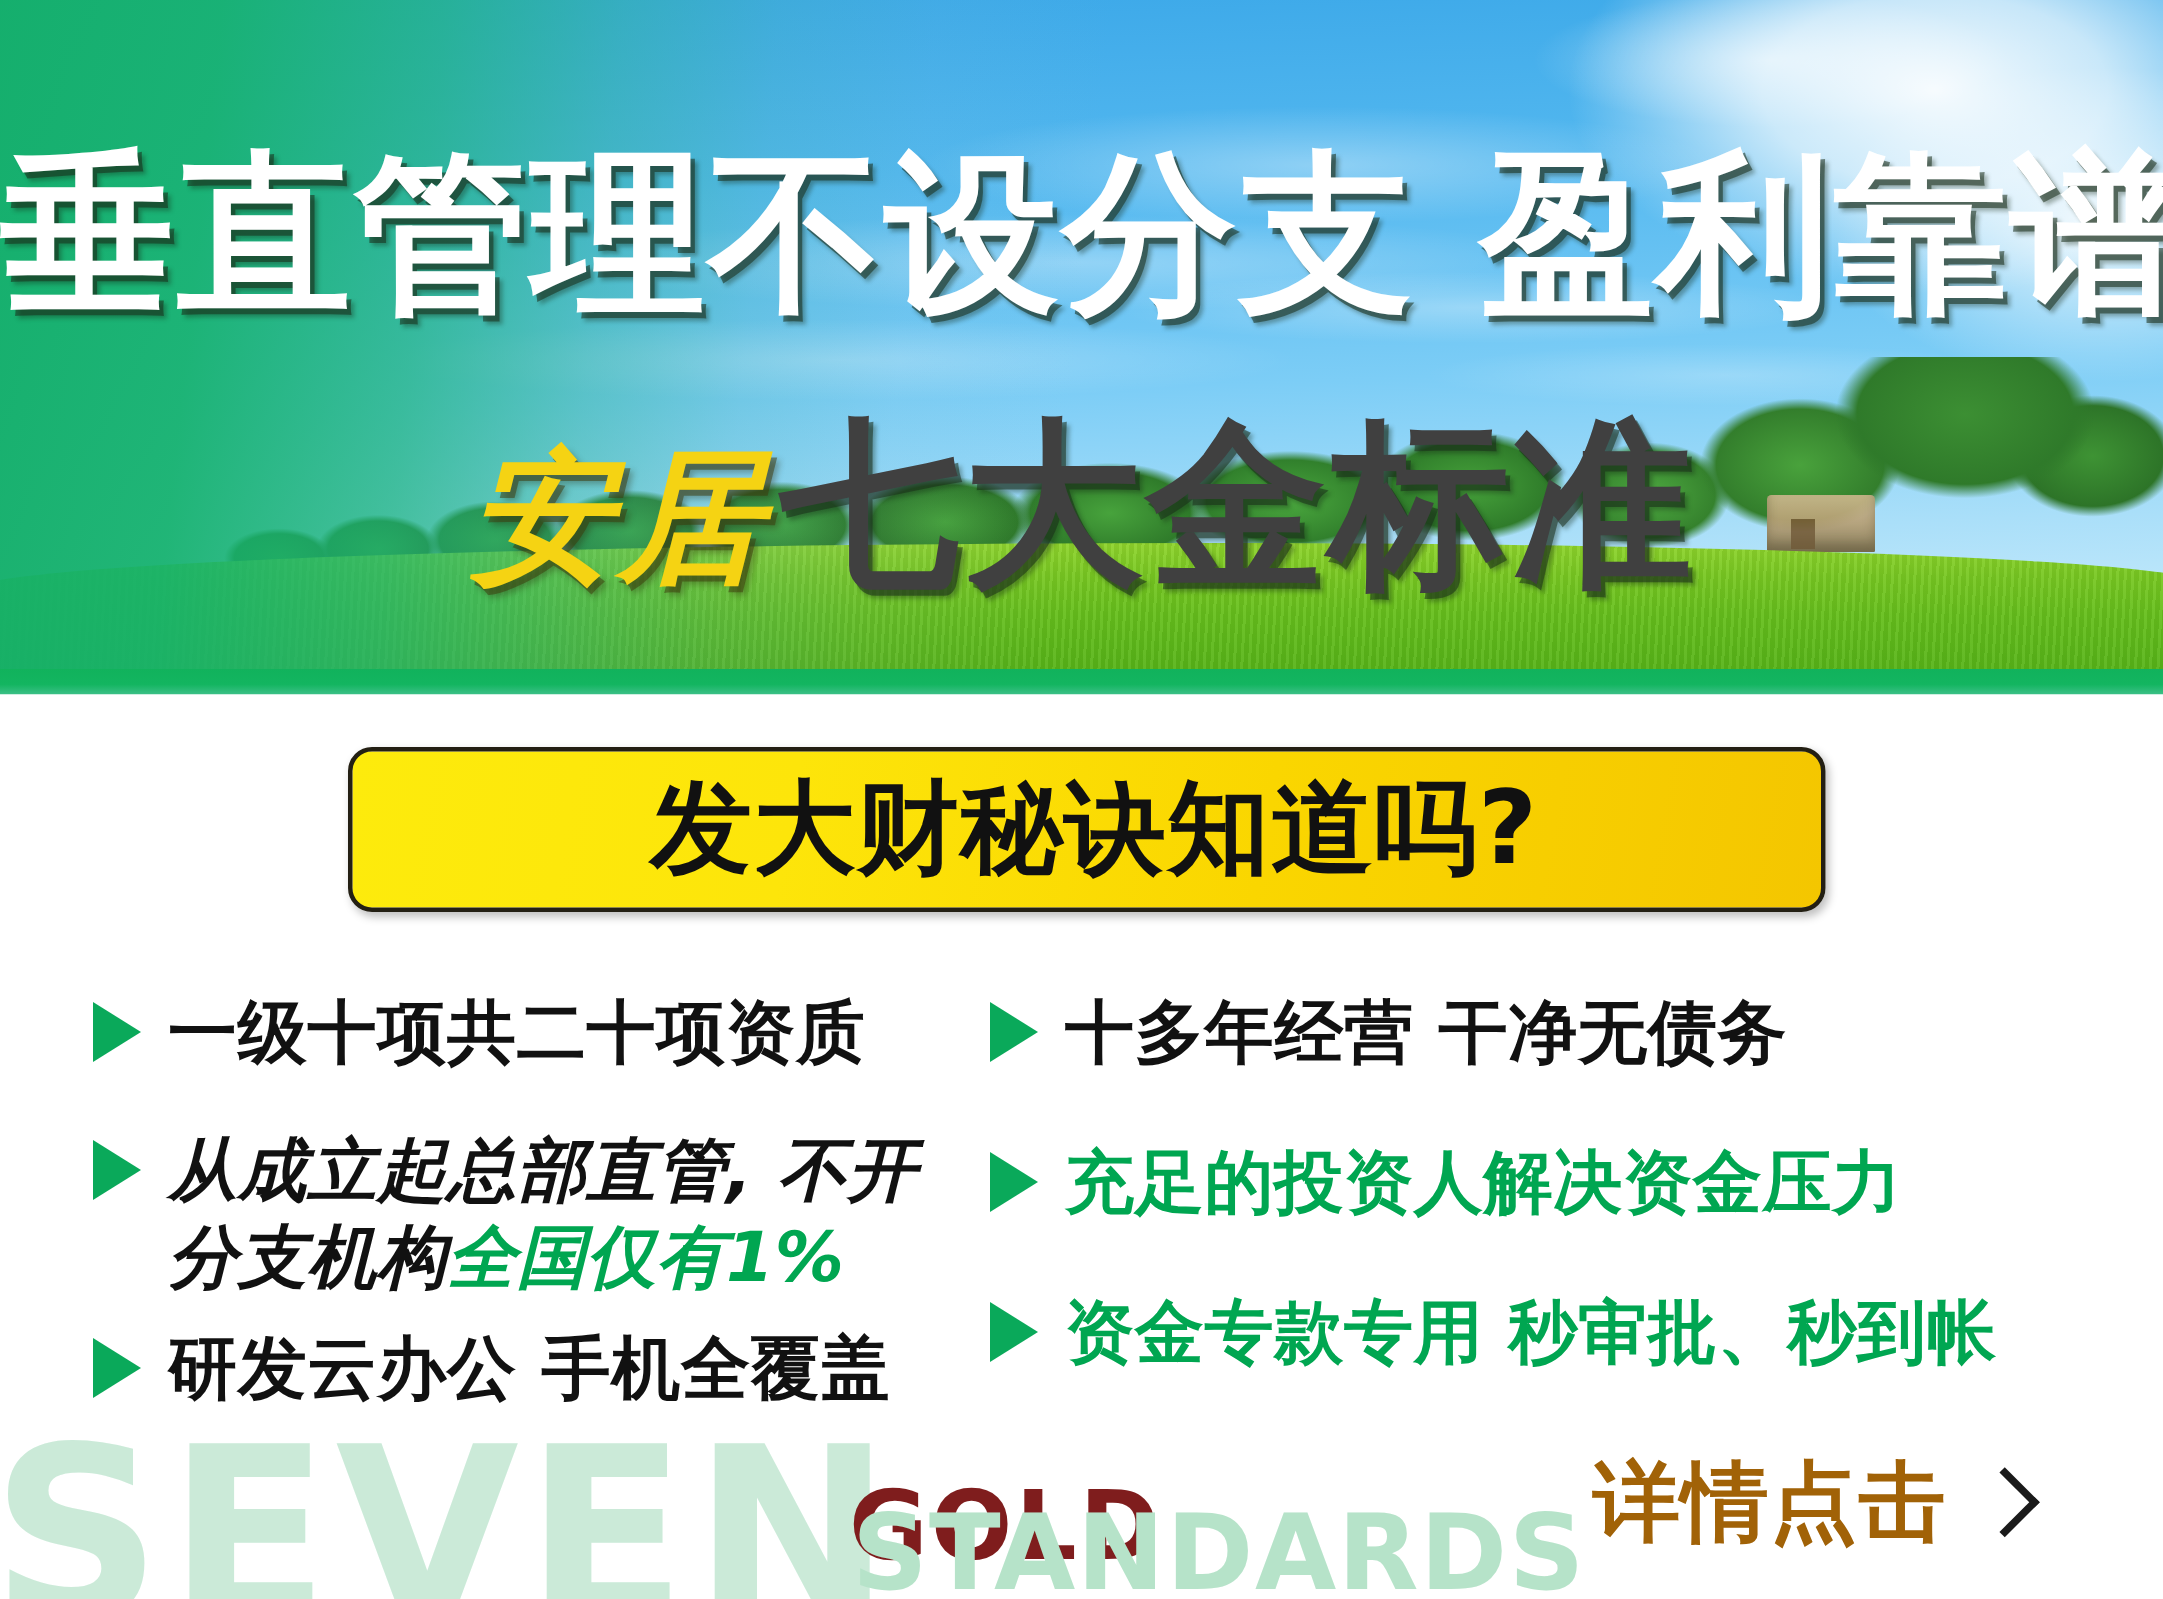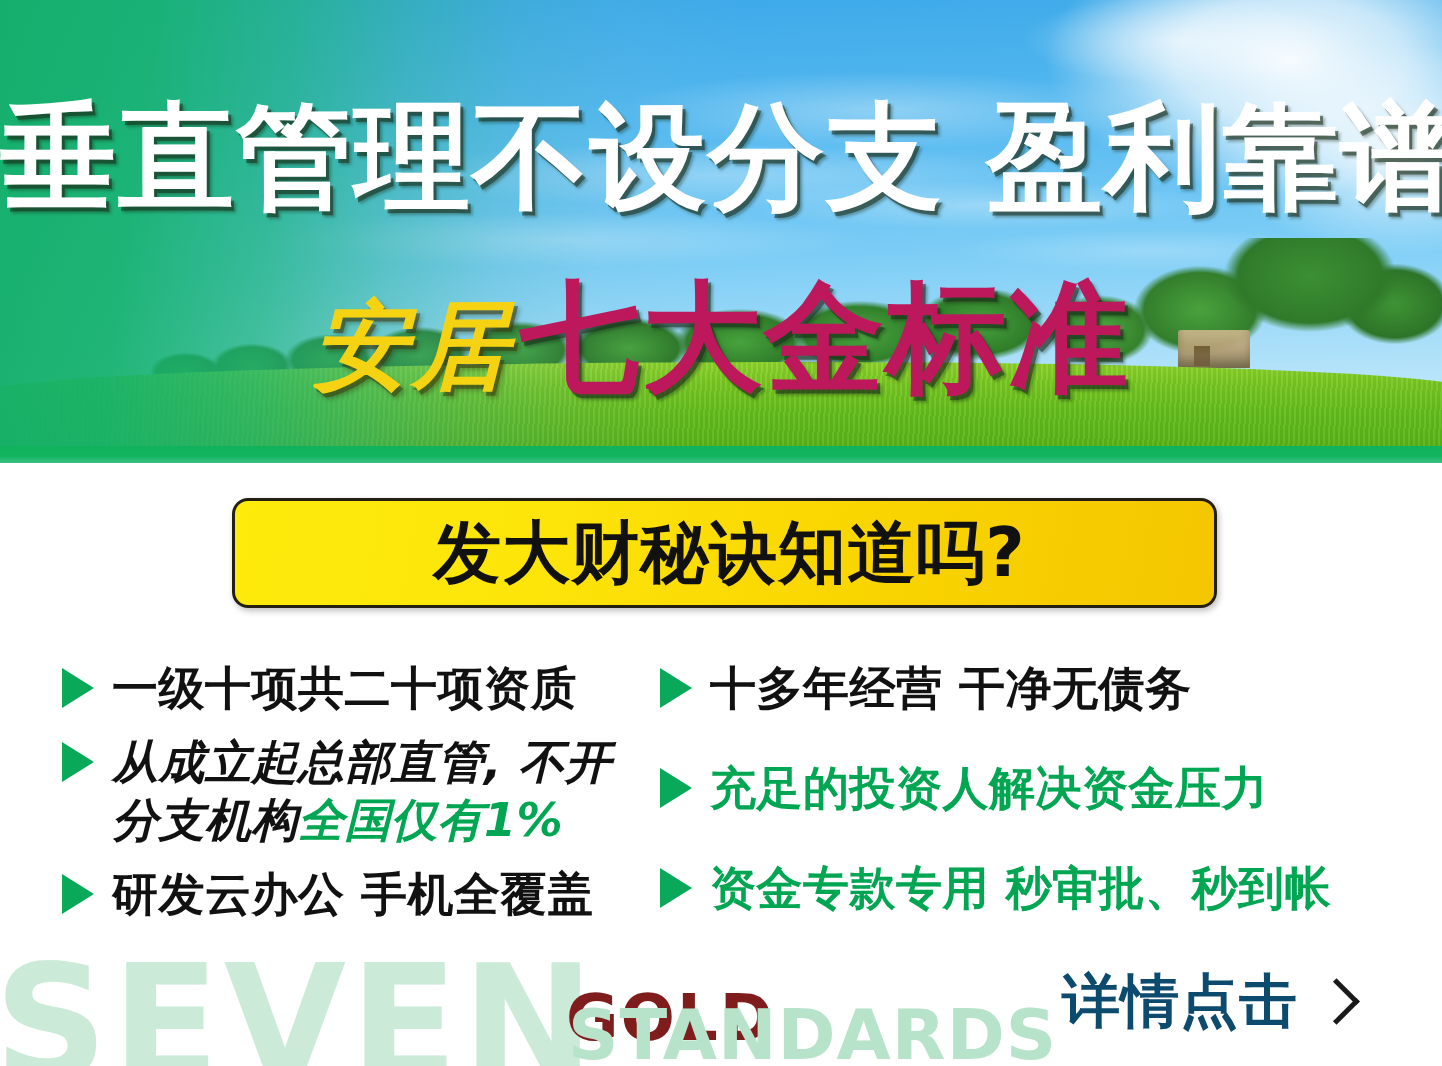--- a/index.html
+++ b/index.html
@@ -150,21 +150,21 @@
     color: #f5d313;
     font-style: italic;
     font-size: 96px;
     letter-spacing: 4px;
     margin-right: 8px;
     text-shadow:
       3px 4px 0 rgba(60,55,10,0.5),
       5px 6px 4px rgba(40,38,8,0.34);
   }
   .h2 .main {
-    color: #be185d;
+    color: #404040;
     text-shadow:
       3px 4px 0 rgba(25,45,25,0.55),
       5px 6px 3px rgba(20,40,20,0.35);
   }
 
   
   .yellow-banner {
     position: absolute;
     left: 232px;
     top: 498px;
@@ -221,21 +221,21 @@
   .feat-text {
     font-size: 46px;
     line-height: 1.26;
     font-weight: bold;
     color: #111111;
     letter-spacing: 0.5px;
   }
   .feat-text .g { color: #00a651; }
   .feat-text.green { color: #00a651; }
 
-  .col-left .feat:nth-child(1) { margin-bottom: 16px; }
+  .col-left .feat:nth-child(1) { margin-bottom: 34px; }
   .col-left .feat:nth-child(2) { margin-bottom: 16px; font-style: italic; }
   .col-right .feat:nth-child(1) { margin-bottom: 42px; }
   .col-right .feat:nth-child(2) { margin-bottom: 42px; }
 
   
   .watermark {
     position: absolute;
     left: 0;
     top: 956px;
     width: 1060px;
@@ -280,21 +280,21 @@
     position: absolute;
     left: 1062px;
     top: 972px;
     display: flex;
     align-items: center;
     cursor: pointer;
   }
   .cta-label {
     font-size: 58px;
     font-weight: bold;
-    color: #0c4a6e;
+    color: #a16207;
     letter-spacing: 1px;
     line-height: 1;
   }
   .cta-arrow {
     margin-left: 22px;
     display: inline-block;
     width: 28px;
     height: 28px;
     border-top: 5px solid #1a1a1a;
     border-right: 5px solid #1a1a1a;

